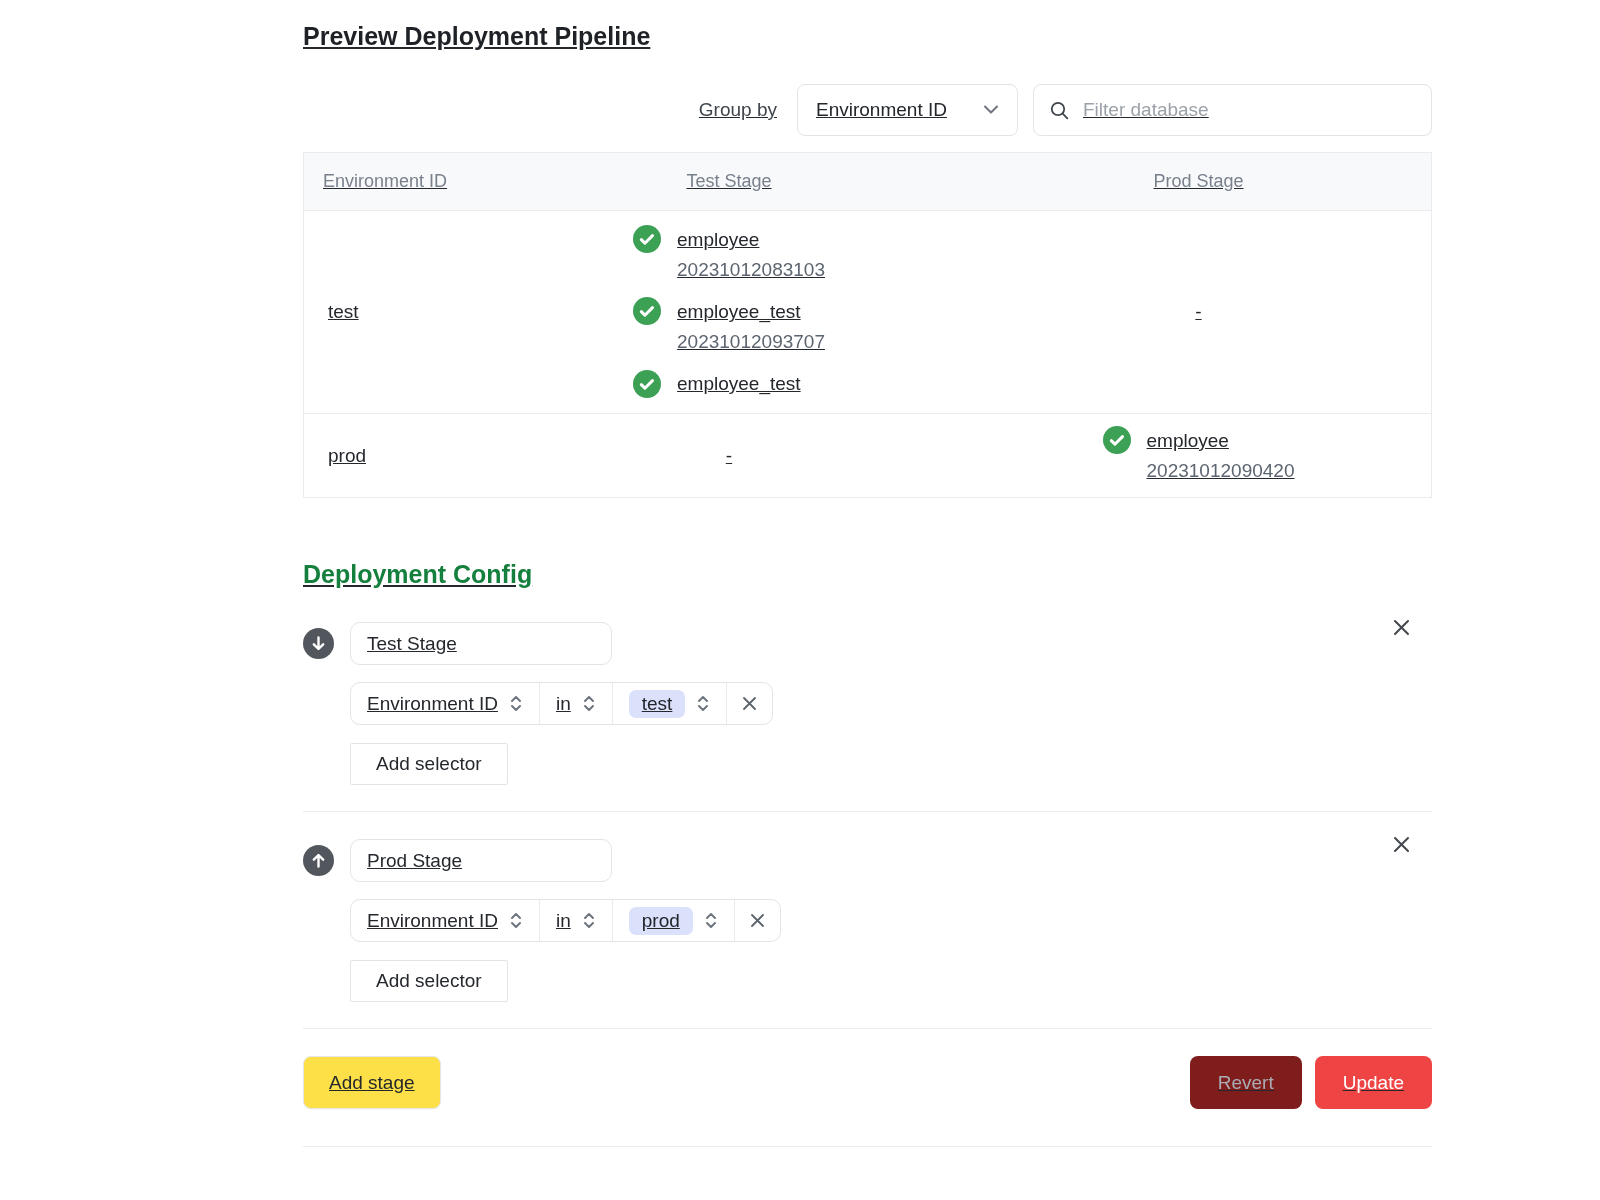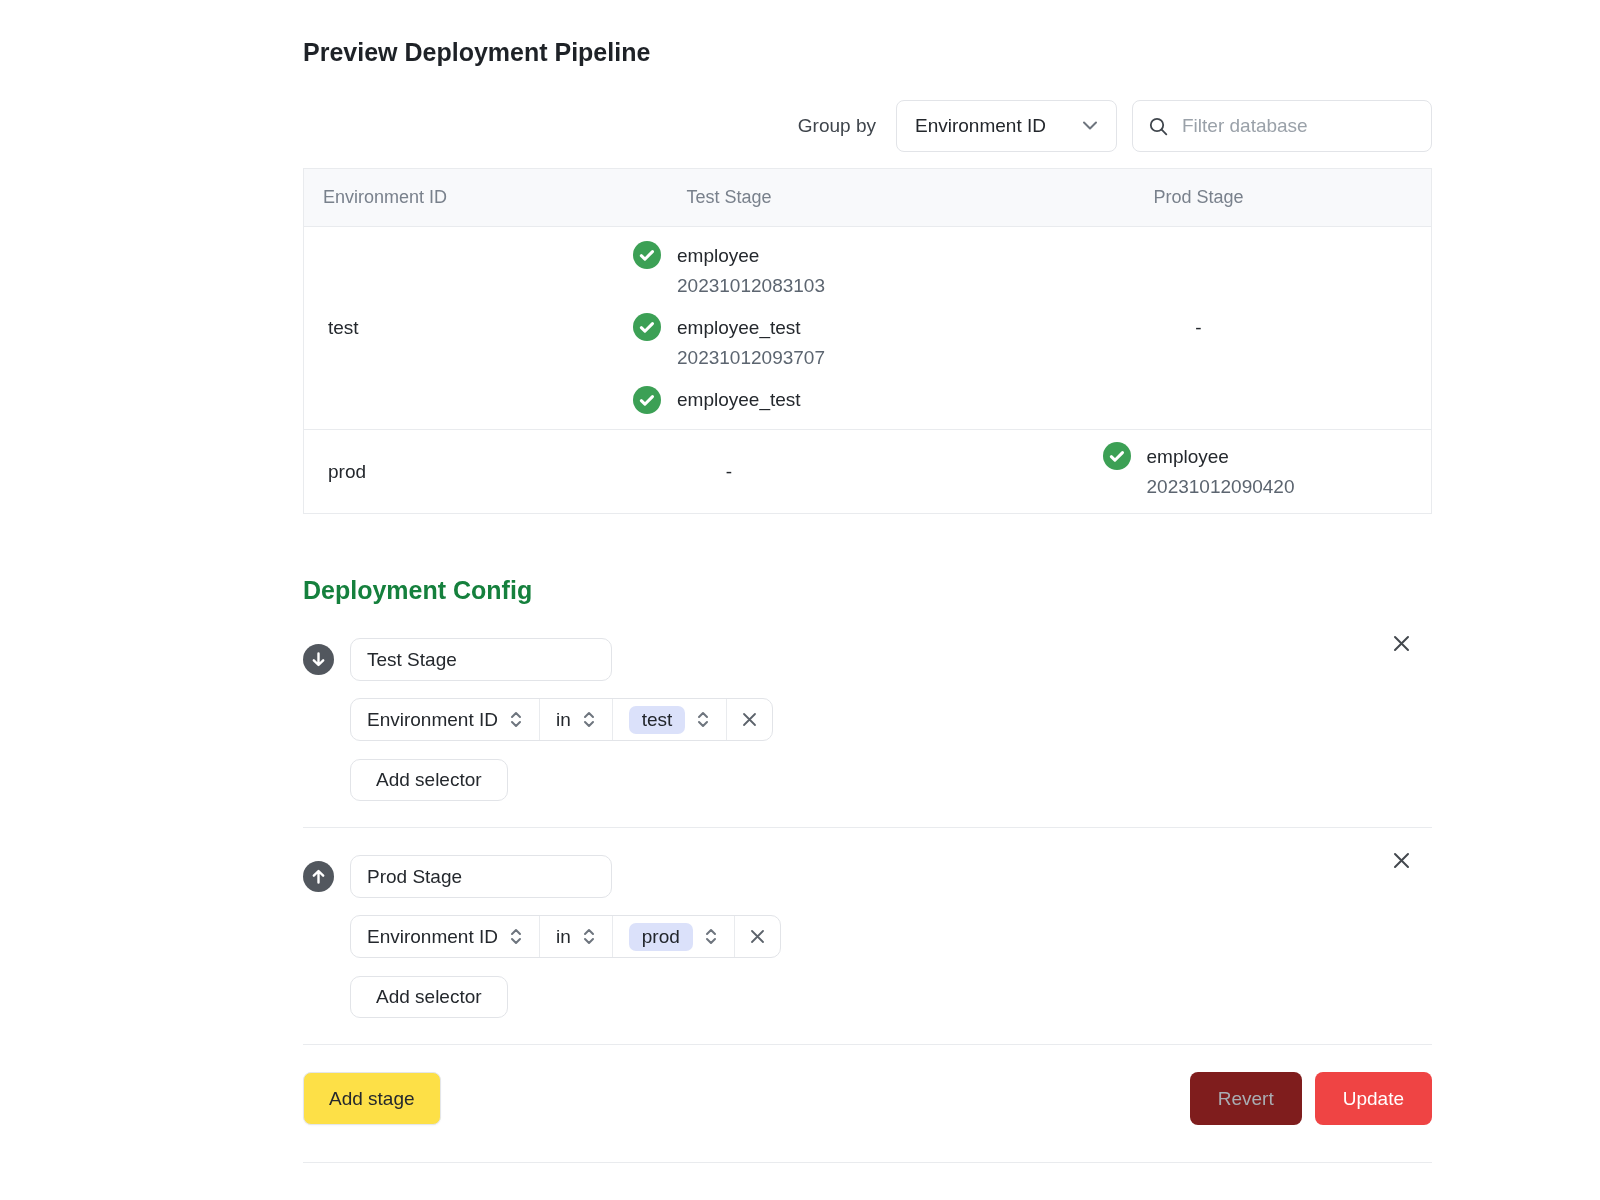--- a/index.html
+++ b/index.html
@@ -2,35 +2,35 @@
 <html><head>
 <meta charset="utf-8">
 <style>
   * { box-sizing: border-box; }
   html,body { margin:0; padding:0; }
   body {
     width:1600px; height:1200px; background:#ffffff;
     font-family:"Liberation Sans", sans-serif; color:#24282d;
     position:relative; overflow:hidden;
   }
-  .content { position:absolute; left:303px; top:16px; width:1129px; }
+  .content { position:absolute; left:303px; top:0; width:1129px;text-decoration:underline; }
 
   
   .page-title { margin:0; padding-top:22px; font-size:25px; font-weight:700; color:#1e2227; }
 
   
   .controls-row { margin-top:33px; height:52px; display:flex; justify-content:flex-end; align-items:center; gap:15px; }
   .group-by-label { font-size:19px; color:#3f454c; margin-right:5px; }
   .group-select {
     width:221px; height:52px; border:1px solid #e2e4e8; border-radius:8px;
     display:flex; align-items:center; justify-content:space-between; padding:0 18px;
     font-size:19px; color:#23272c; background:#fff; cursor:pointer;
   }
   .filter-box {
-    width:300px; height:52px; border:1px solid #e2e4e8; border-radius:8px;
+    width:399px; height:52px; border:1px solid #e2e4e8; border-radius:8px;
     display:flex; align-items:center; gap:11px; padding:0 15px; background:#fff;
   }
   .filter-box input {
     border:none; outline:none; flex:1; font-size:19px; color:#23272c;
     font-family:"Liberation Sans", sans-serif;
   }
   .filter-box input::placeholder { color:#9aa1a9; }
 
   
   .pipeline-table { margin-top:16px; border:1px solid #e9ebee; width:1129px; }
@@ -69,21 +69,21 @@
   }
   .stage-close { position:absolute; right:16px; top:-9px; background:none; border:none; cursor:pointer; padding:4px; line-height:0; }
   .selector-row { margin-left:47px; margin-top:17px; display:flex; }
   .selector-group { display:flex; align-items:stretch; height:43px; border:1px solid #e2e4e8; border-radius:10px; background:#fff; }
   .seg { display:flex; align-items:center; gap:11px; padding:0 16px; border-right:1px solid #e9ebee; font-size:19px; color:#24282d; cursor:pointer; }
   .seg:last-child { border-right:none; }
   .seg.remove { padding:0 13px; }
   .value-pill { background:#dbe1fa; border-radius:7px; padding:3px 13px; font-size:19px; color:#21252b; }
   .add-selector {
     margin-left:47px; margin-top:18px; height:42px; padding:0 25px;
-    border:1px solid #e2e4e8; border-radius:10px; background:#fff;
+    border:1px solid #e2e4e8; border-radius:2px; background:#fff;
     font-size:19px; color:#24282d; font-family:"Liberation Sans", sans-serif; cursor:pointer;
     display:inline-flex; align-items:center;
   }
   .divider { border:none; border-top:1px solid #e9ebee; margin:26px 0 0 0; }
 
   
   .actions-row { margin-top:27px; display:flex; justify-content:space-between; align-items:center; }
   .btn { font-family:"Liberation Sans", sans-serif; font-size:19px; height:53px; border-radius:8px; cursor:pointer; }
   .add-stage { padding:0 25px; background:#fde047; border:1px solid #e4e6e9; color:#24282d; box-shadow:0 1px 2px rgba(0,0,0,0.03); }
   .right-actions { display:flex; gap:13px; }

